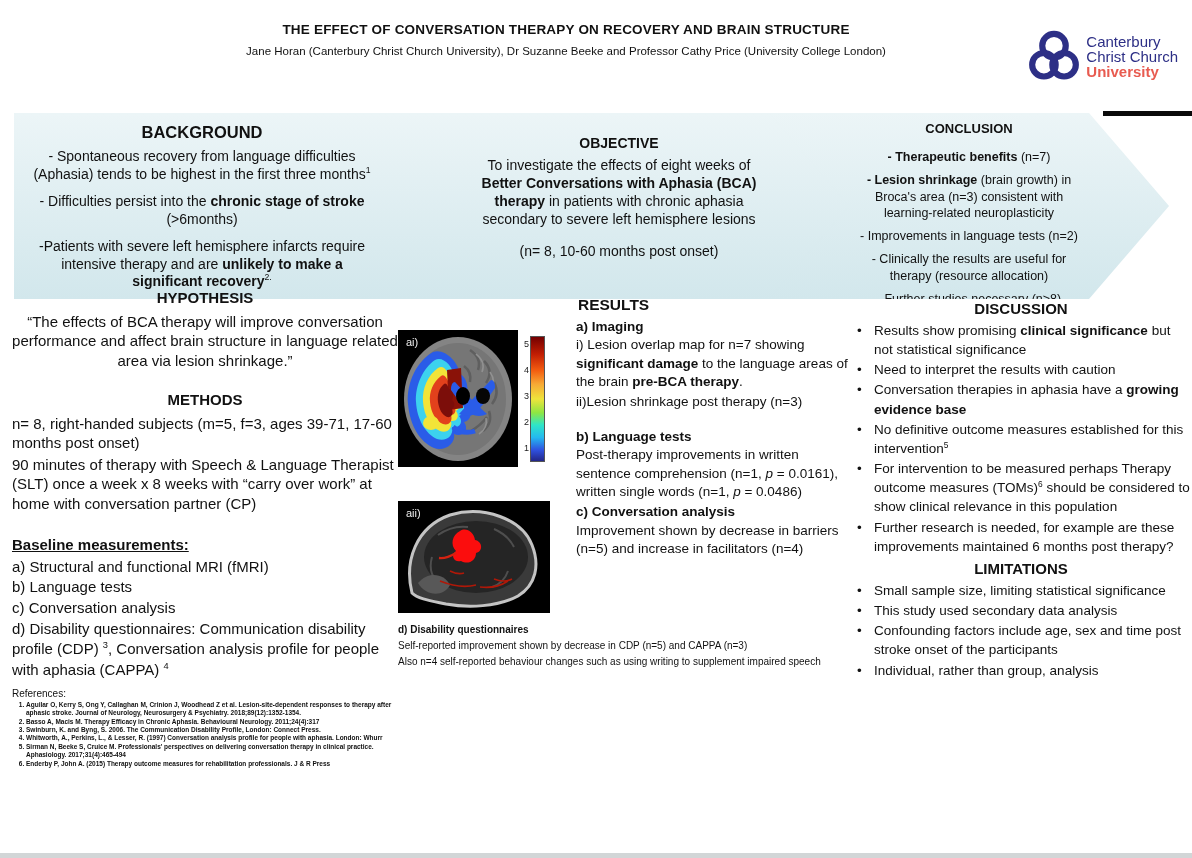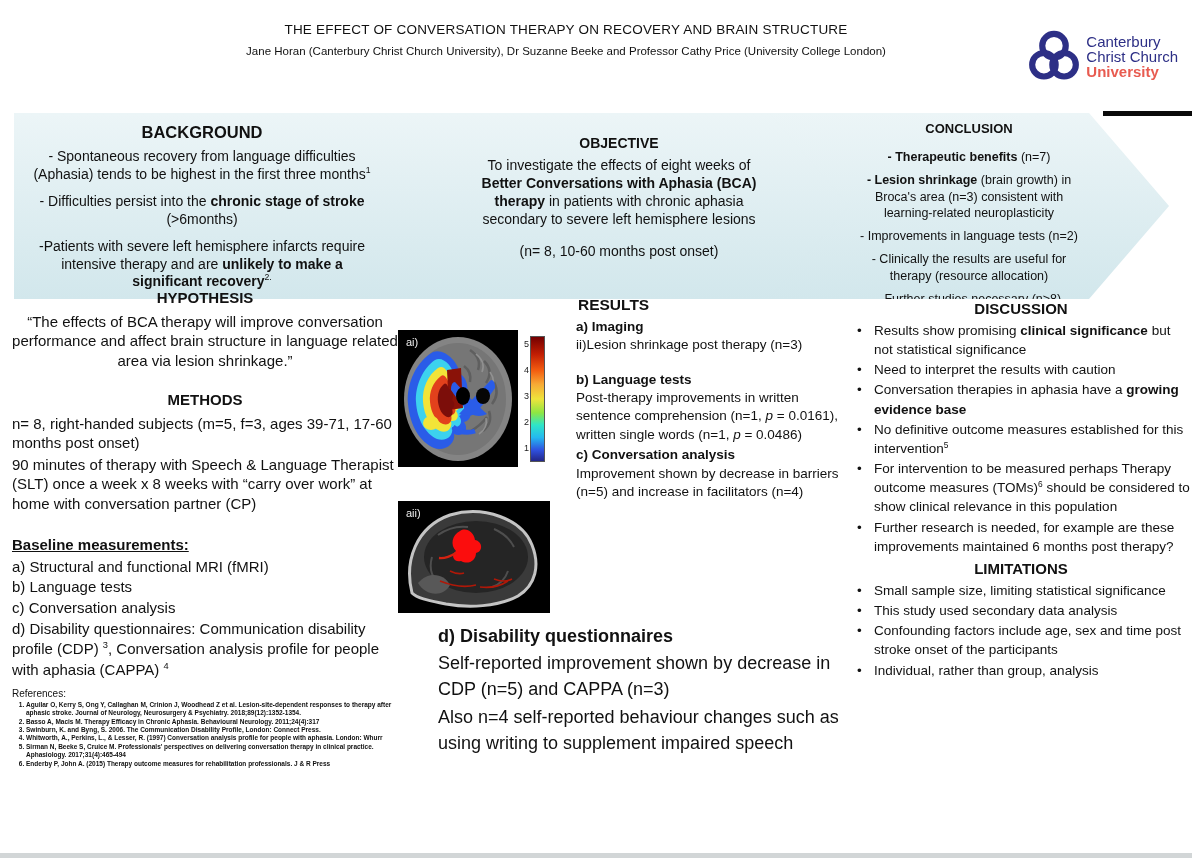--- a/index.html
+++ b/index.html
@@ -3,21 +3,21 @@
 <meta charset="utf-8">
 <style>
   html,body{margin:0;padding:0;background:#fff;}
   .poster{position:relative;width:1192px;height:858px;background:#ffffff;overflow:hidden;
           font-family:"Liberation Sans", sans-serif;color:#111;}
   sup{font-size:0.62em;line-height:0;}
 
   
   .hdr{position:absolute;left:0;top:0;width:100%;height:112px;}
   .hdr-text{position:absolute;left:110px;right:170px;top:22px;text-align:center;}
-  .hdr-title{font-size:13.5px;font-weight:normal;letter-spacing:.2px;margin:0;}
+  .hdr-title{font-size:13.5px;font-weight:bold;letter-spacing:.2px;margin:0;}
   .hdr-authors{font-size:11.5px;margin-top:8px;}
   .logo{position:absolute;right:14px;top:30px;display:flex;align-items:flex-start;gap:6px;}
   .logo-text{line-height:1.0;padding-top:4px;}
   .logo-blue{color:#2d2f86;font-weight:normal;font-size:15px;}
   .logo-red{color:#e85b50;font-weight:bold;font-size:15px;}
 
   
   .banner{position:absolute;left:14px;top:113px;width:1164px;height:164px;}
   .chev{position:absolute;top:0;height:186px;box-sizing:border-box;text-align:center;
         background:linear-gradient(#ecf5f7,#d2e7ec);
@@ -55,21 +55,21 @@
   .refs li{font-size:6.5px;font-weight:bold;line-height:1.3;color:#101010;}
 
   
   .results-h{font-size:15.5px;font-weight:bold;margin:0 0 4px 180px;}
   .mid-row{display:flex;}
   .figs{width:172px;flex:none;}
   .res-text{flex:1;padding-left:6px;font-size:13.5px;line-height:1.36;}
   .res-label{font-weight:bold;margin:0;}
   .res-p{margin:0 0 2px 0;}
   .res-gap{height:14px;}
-  .res-d{margin-top:10px;font-size:18px;line-height:1.45;margin-left:40px;}
+  .res-d{margin-top:10px;font-size:10px;line-height:1.45;}
   .res-d .res-label{margin-bottom:1px;}
 
   
   .fig{position:relative;}
   .fig-label{position:absolute;top:6px;left:8px;color:#eee;font-size:11px;}
   .fig-ai{display:flex;margin-top:12px;}
   .fig-ai .brain{width:120px;height:137px;background:#000;}
   .cbar-panel{width:34px;height:137px;background:#fff;display:flex;align-items:center;}
   .cbar-ticks{width:12px;height:124px;display:flex;flex-direction:column;justify-content:space-between;
               font-size:9px;color:#222;text-align:right;padding:2px 1px 8px 0;box-sizing:border-box;}
@@ -210,20 +210,21 @@
             <path d="M62,30 C54,34 52,44 58,50 C52,54 56,62 63,60 C70,64 78,60 78,52 C86,50 84,40 77,39 C76,31 68,26 62,30 Z" fill="#fb0d0d"></path>
             <path d="M58,52 q-10,6 -17,5" stroke="#d62211" stroke-width="2.4" fill="none"></path>
             <path d="M42,80 q20,8 36,4 M82,86 q16,2 28,-6 M52,70 q8,4 14,2 M96,78 q10,4 18,0" stroke="#b01808" stroke-width="1.6" fill="none"></path>
           </svg>
           <span class="fig-label">aii)</span>
         </div>
 
       </div>
       <div class="res-text">
         <p class="res-label">a) Imaging</p>
+        <p class="res-p"><span>i) Lesion overlap map for n=7 showing </span><span style="font-weight: bold;">significant damage</span><span> to the language areas of the brain </span><span style="font-weight: bold;">pre-BCA therapy</span><span>.</span></p>
         <p class="res-p">ii)Lesion shrinkage post therapy (n=3)</p>
         <div class="res-gap"></div>
         <p class="res-label">b) Language tests</p>
         <p class="res-p"><span>Post-therapy improvements in written sentence comprehension (n=1, </span><span style="font-style: italic;">p</span><span> = 0.0161), written single words (n=1, </span><span style="font-style: italic;">p</span><span> = 0.0486)</span></p>
         <p class="res-label">c) Conversation analysis</p>
         <p class="res-p">Improvement shown by decrease in barriers (n=5) and increase in facilitators (n=4)</p>
       </div>
     </div>
     <div class="res-d">
       <p class="res-label">d) Disability questionnaires</p>

